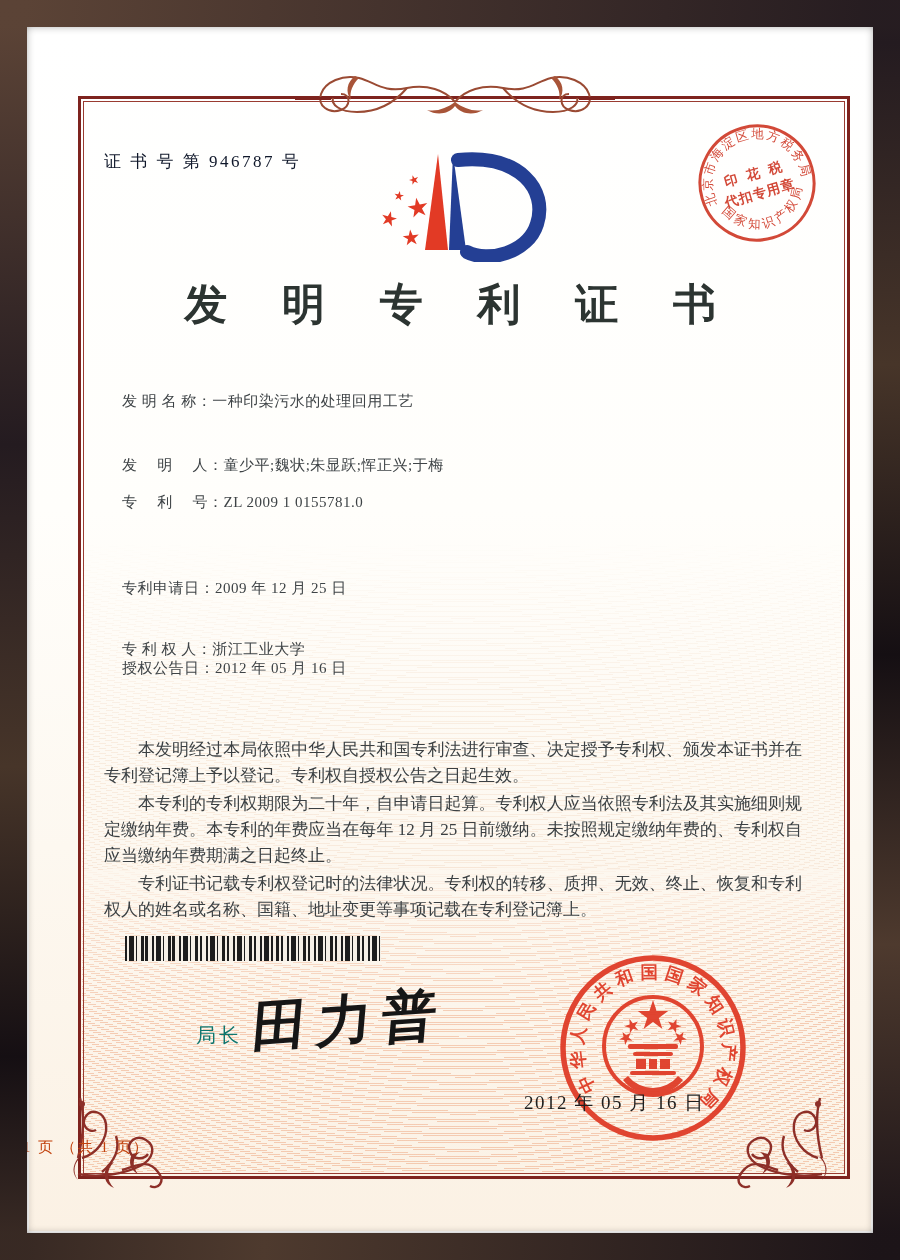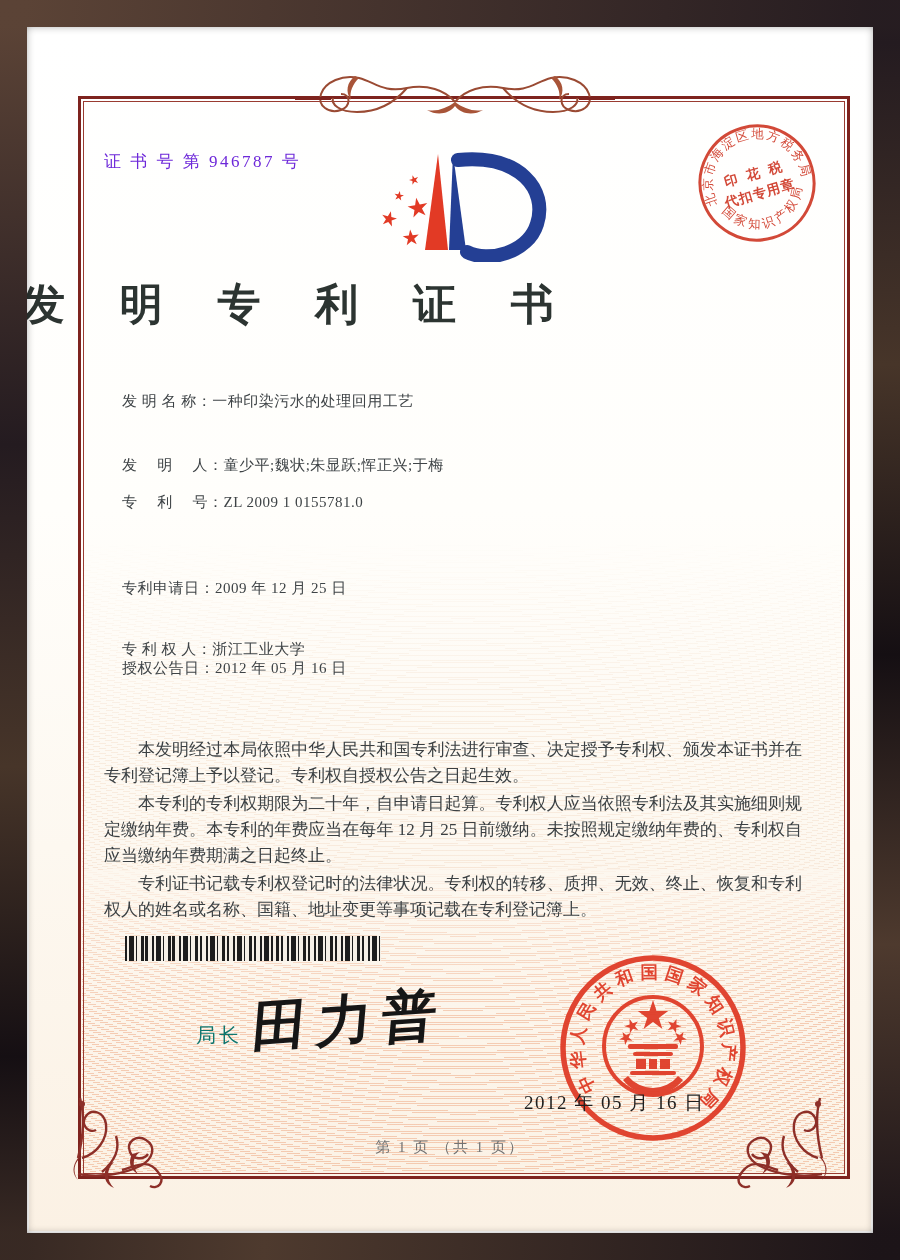--- a/index.html
+++ b/index.html
@@ -16,37 +16,37 @@
         background:repeating-radial-gradient(150% 130% at 50% 245%, rgba(221,160,110,.5) 0 1.5px, rgba(255,255,255,0) 1.5px 6.5px);
         -webkit-mask-image:linear-gradient(180deg,transparent 0,#000 60%);mask-image:linear-gradient(180deg,transparent 0,#000 60%);}
   .waves{position:absolute;left:82px;top:856px;width:762px;height:316px;
         background:repeating-radial-gradient(155% 135% at 50% 240%, rgba(230,126,74,.34) 0 1.7px, rgba(255,255,255,0) 1.7px 6.4px);
         -webkit-mask-image:linear-gradient(180deg,transparent 0,rgba(0,0,0,.6) 25%,#000 52%);
         mask-image:linear-gradient(180deg,transparent 0,rgba(0,0,0,.6) 25%,#000 52%);}
   
   .rborder{position:absolute;left:78px;top:96px;width:766px;height:1077px;border:3px solid #7e231e;}
   .rborder-in{position:absolute;inset:2px;border:1px solid #9a3b31;}
   
-  .cert-no{position:absolute;left:104px;top:150px;font-size:17px;letter-spacing:2.5px;color:#6d28d9;}
-  .title{position:absolute;left:0;top:276px;width:100%;text-align:left;font-size:43px;font-weight:600;
+  .cert-no{position:absolute;left:104px;top:150px;font-size:17px;letter-spacing:2.5px;color:#0f172a;}
+  .title{position:absolute;left:0;top:276px;width:100%;text-align:center;font-size:43px;font-weight:600;
          letter-spacing:22px;text-indent:22px;color:#2c3431;}
   .field{position:absolute;left:122px;font-size:15px;color:#3e4346;letter-spacing:.5px;white-space:nowrap;}
   .f0{top:392px}.f1{top:456px}.f2{top:493px}.f3{top:579px}.f4{top:640px}.f5{top:659px}
   .paras{position:absolute;left:104px;top:737px;width:708px;font-size:17px;line-height:1.53;
          color:#3b4043;text-align:justify;}
   .paras p{margin:0 10px 2px 0;text-indent:2em;font-family:Liberation Serif, serif;}
   .barcode{position:absolute;left:125px;top:936px;width:256px;height:25px;
         background:repeating-linear-gradient(90deg,#1d1d1d 0 2px,#f5efe6 2px 4px,#1d1d1d 4px 9px,#f5efe6 9px 11px,
         #1d1d1d 11px 12.5px,#f5efe6 12.5px 16px,#1d1d1d 16px 19px,#f5efe6 19px 20.5px,#1d1d1d 20.5px 23px,#f5efe6 23px 27px);}
   .director-label{position:absolute;left:196px;top:1022px;font-size:20px;letter-spacing:3px;color:#0f766e;}
   .signature{position:absolute;left:252px;top:984px;font-size:55px;font-weight:600;color:#161616;
         letter-spacing:10px;transform:rotate(-4deg) skewX(-9deg);}
   .seal-svg{position:absolute;left:540px;top:938px;width:226px;height:226px;opacity:.94;}
   .seal-date{position:absolute;left:524px;top:1090px;font-size:19px;letter-spacing:1.5px;color:#1e1e1e;z-index:3;}
-  .footer{position:absolute;left:0;top:1138px;width:100%;text-align:center;font-size:15px;letter-spacing:2px;color:#737373;}
+  .footer{position:absolute;left:0;top:1138px;width:100%;text-align:left;font-size:15px;letter-spacing:2px;color:#c2410c;}
   .logo-svg{position:absolute;left:368px;top:140px;width:196px;height:122px;}
   .stamp-svg{position:absolute;left:688px;top:114px;width:138px;height:138px;transform:rotate(-16deg);opacity:.92;}
   .flourish-top{position:absolute;left:295px;top:68px;width:320px;height:62px;}
   .flourish-bl{position:absolute;left:62px;top:1062px;width:132px;height:132px;}
   .flourish-br{position:absolute;left:706px;top:1062px;width:132px;height:132px;transform:scaleX(-1);}
   svg text{font-family:"Liberation Serif","DejaVu Serif",serif;}
 </style>
 </head>
 <body>
 

